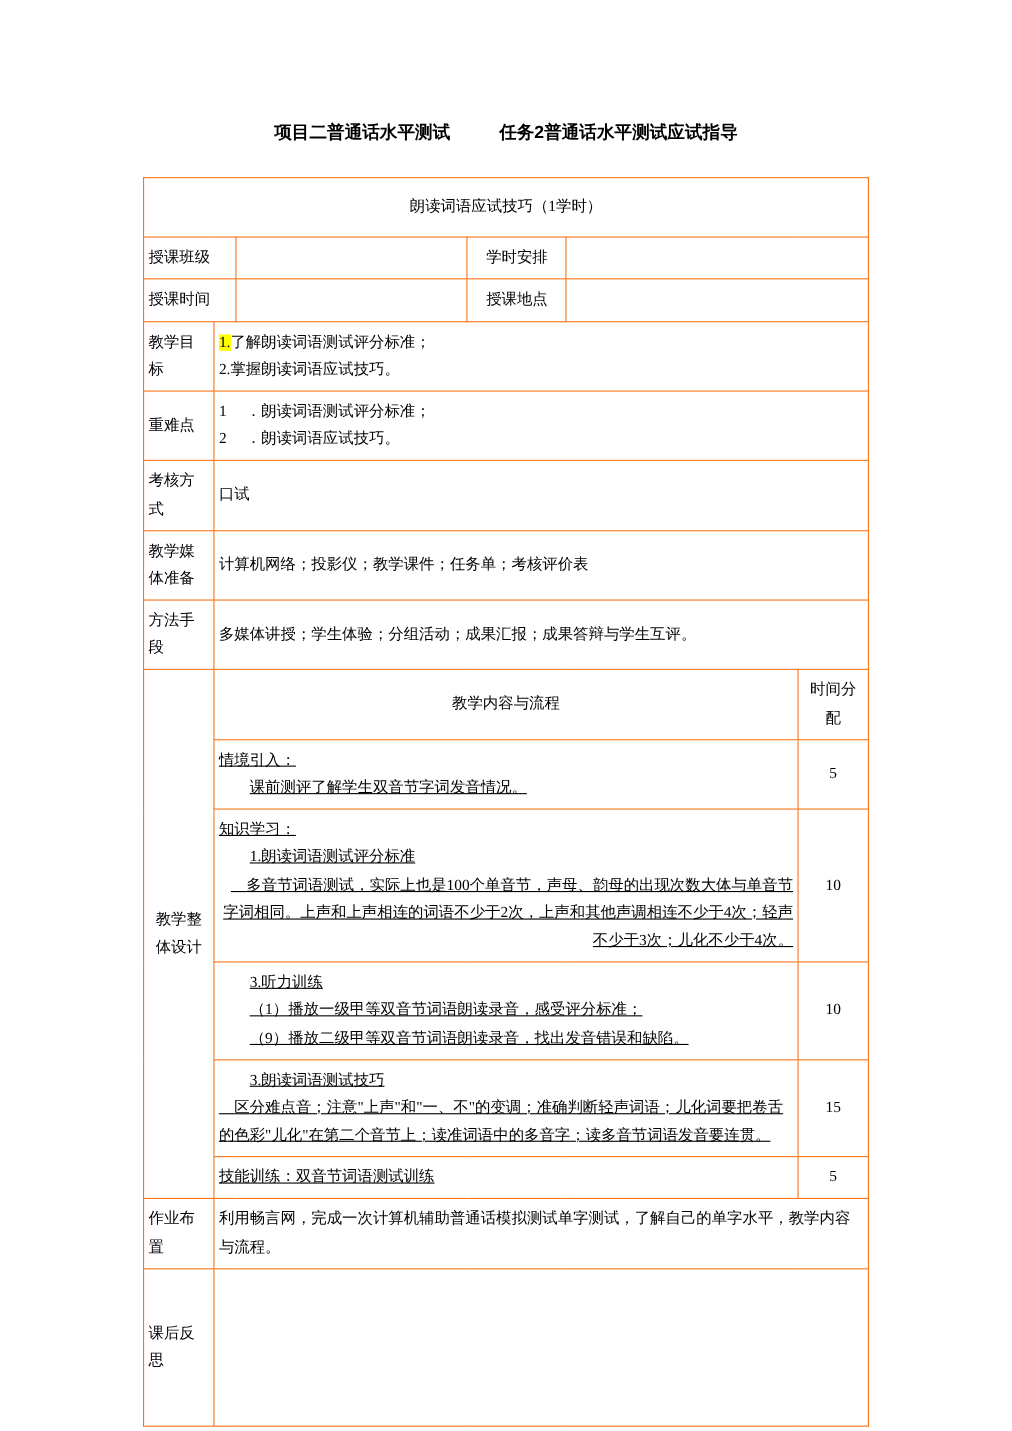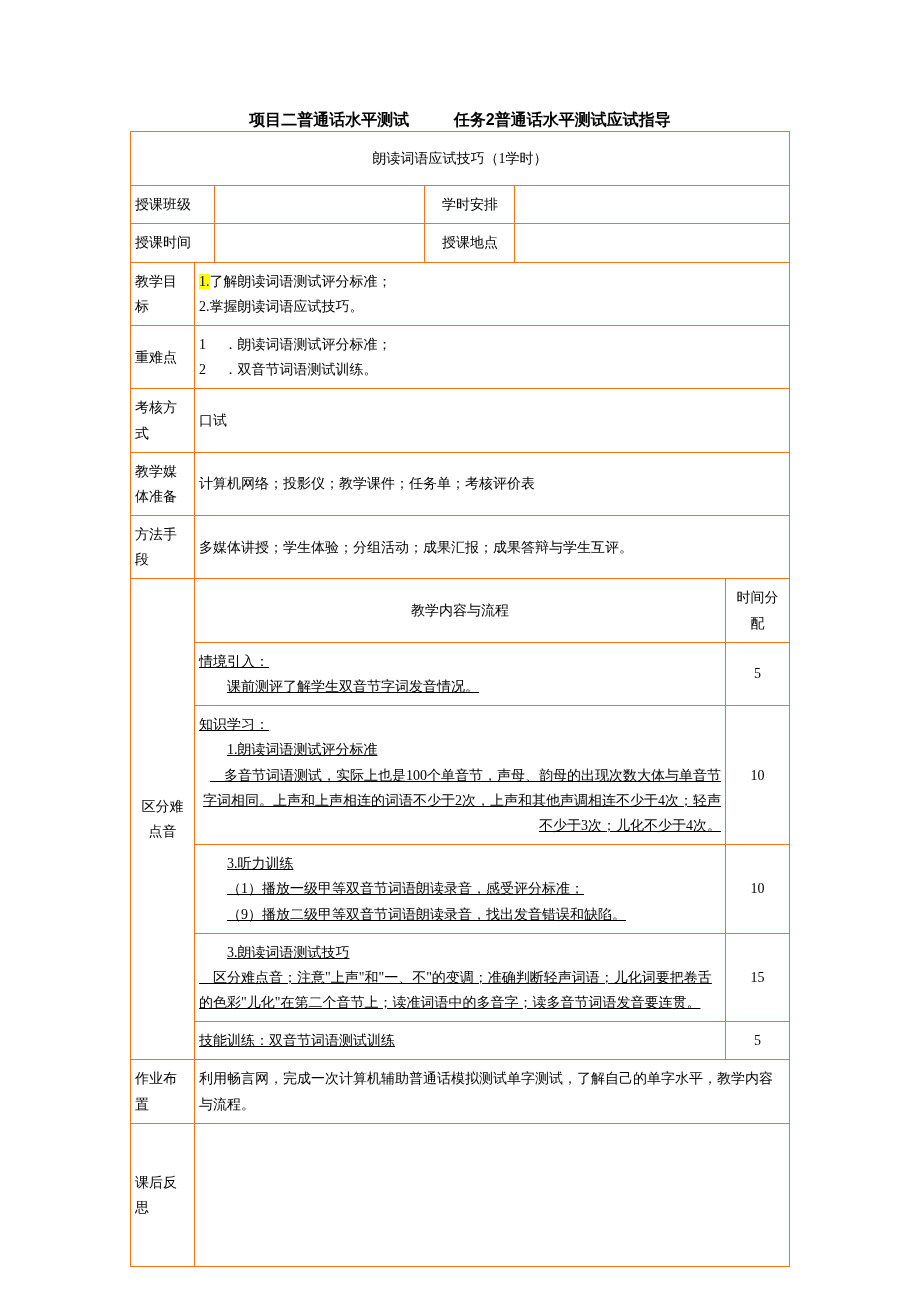--- a/index.html
+++ b/index.html
@@ -15,20 +15,21 @@
     min-height: 1301px;
     background: #fff;
     box-sizing: border-box;
     padding: 110px 130px 60px 130px;
   }
   .title-line {
     text-align: center;
     font-family: "SimHei", "黑体", sans-serif;
     font-weight: bold;
     font-size: 16px;
+    margin-bottom: 30px;
     white-space: pre;
   }
   table.main {
     border-collapse: collapse;
     width: 100%;
     table-layout: fixed;
   }
   table.main td {
     border: 1px solid #f97316;
     padding: 6px 4px;
@@ -89,41 +90,41 @@
       <td colspan="5">
         <span class="hl">1.</span><span>了解朗读词语测试评分标准；</span><br>
         <span>2.掌握朗读词语应试技巧。</span>
       </td>
     </tr>
 
     <tr>
       <td class="label">重难点</td>
       <td colspan="5">
         <span>1</span>&nbsp;&nbsp;&nbsp;&nbsp;&nbsp;<span>．朗读词语测试评分标准；</span><br>
-        <span>2</span>&nbsp;&nbsp;&nbsp;&nbsp;&nbsp;<span>．双音节词语测试训练。</span>
+        <span>2</span>&nbsp;&nbsp;&nbsp;&nbsp;&nbsp;<span>．朗读词语应试技巧。</span>
       </td>
     </tr>
 
     <tr>
       <td class="label">考核方式</td>
       <td colspan="5">口试</td>
     </tr>
 
     <tr>
       <td class="label">教学媒体准备</td>
       <td colspan="5">计算机网络；投影仪；教学课件；任务单；考核评价表</td>
     </tr>
 
     <tr>
       <td class="label">方法手段</td>
       <td colspan="5">多媒体讲授；学生体验；分组活动；成果汇报；成果答辩与学生互评。</td>
     </tr>
 
     <tr class="flow-header">
-      <td class="label" rowspan="6">区分难点音</td>
+      <td class="label" rowspan="6">教学整体设计</td>
       <td colspan="4">教学内容与流程</td>
       <td class="time-col">时间分配</td>
     </tr>
 
     <tr>
       <td colspan="4" class="content-block">
         <span class="section-title">情境引入：</span>
         <span class="para">课前测评了解学生双音节字词发音情况。</span>
       </td>
       <td class="time-col">5</td>

